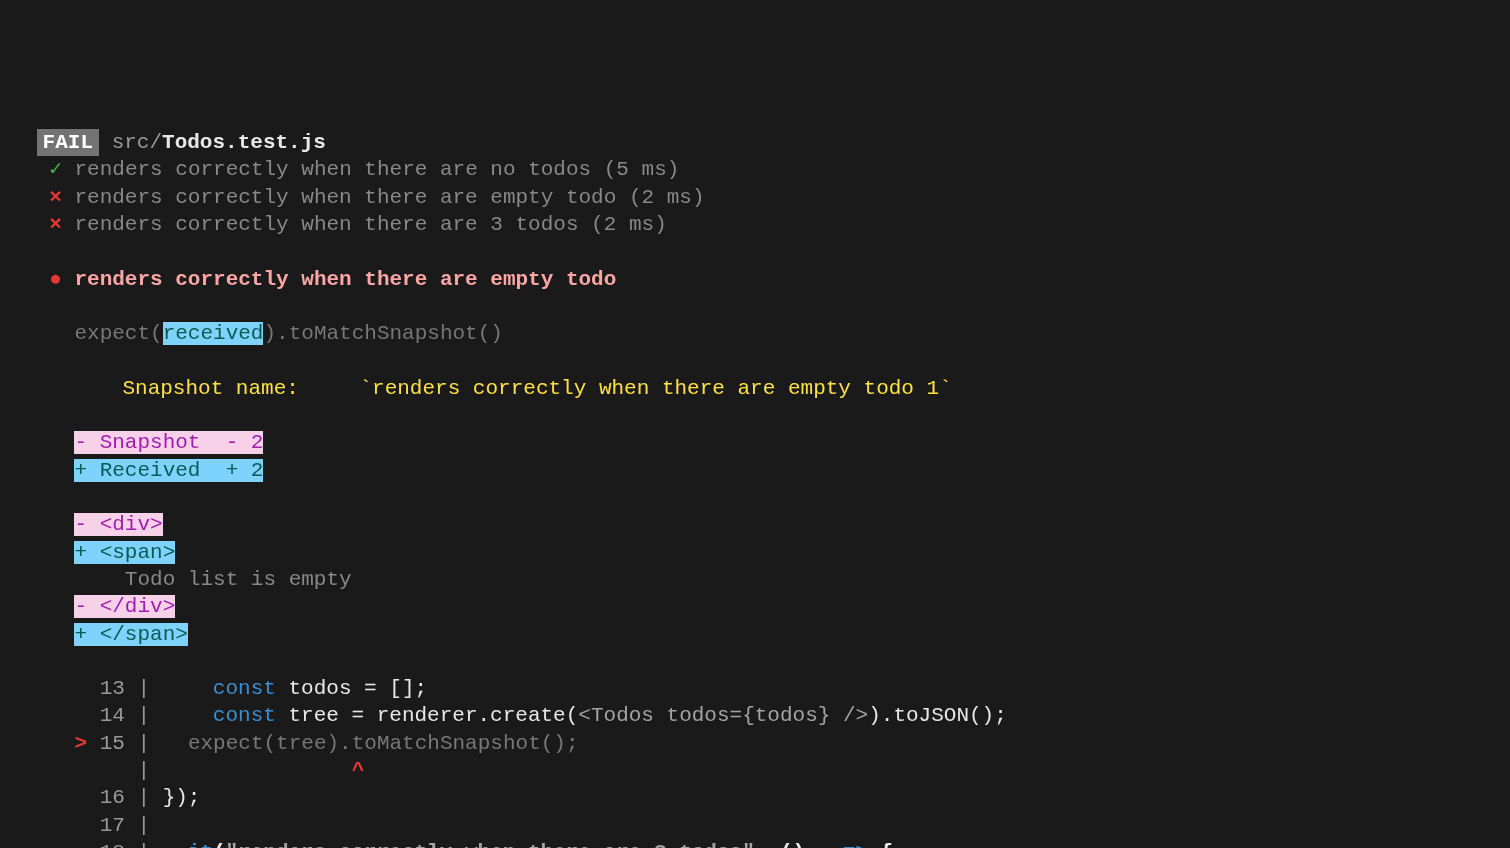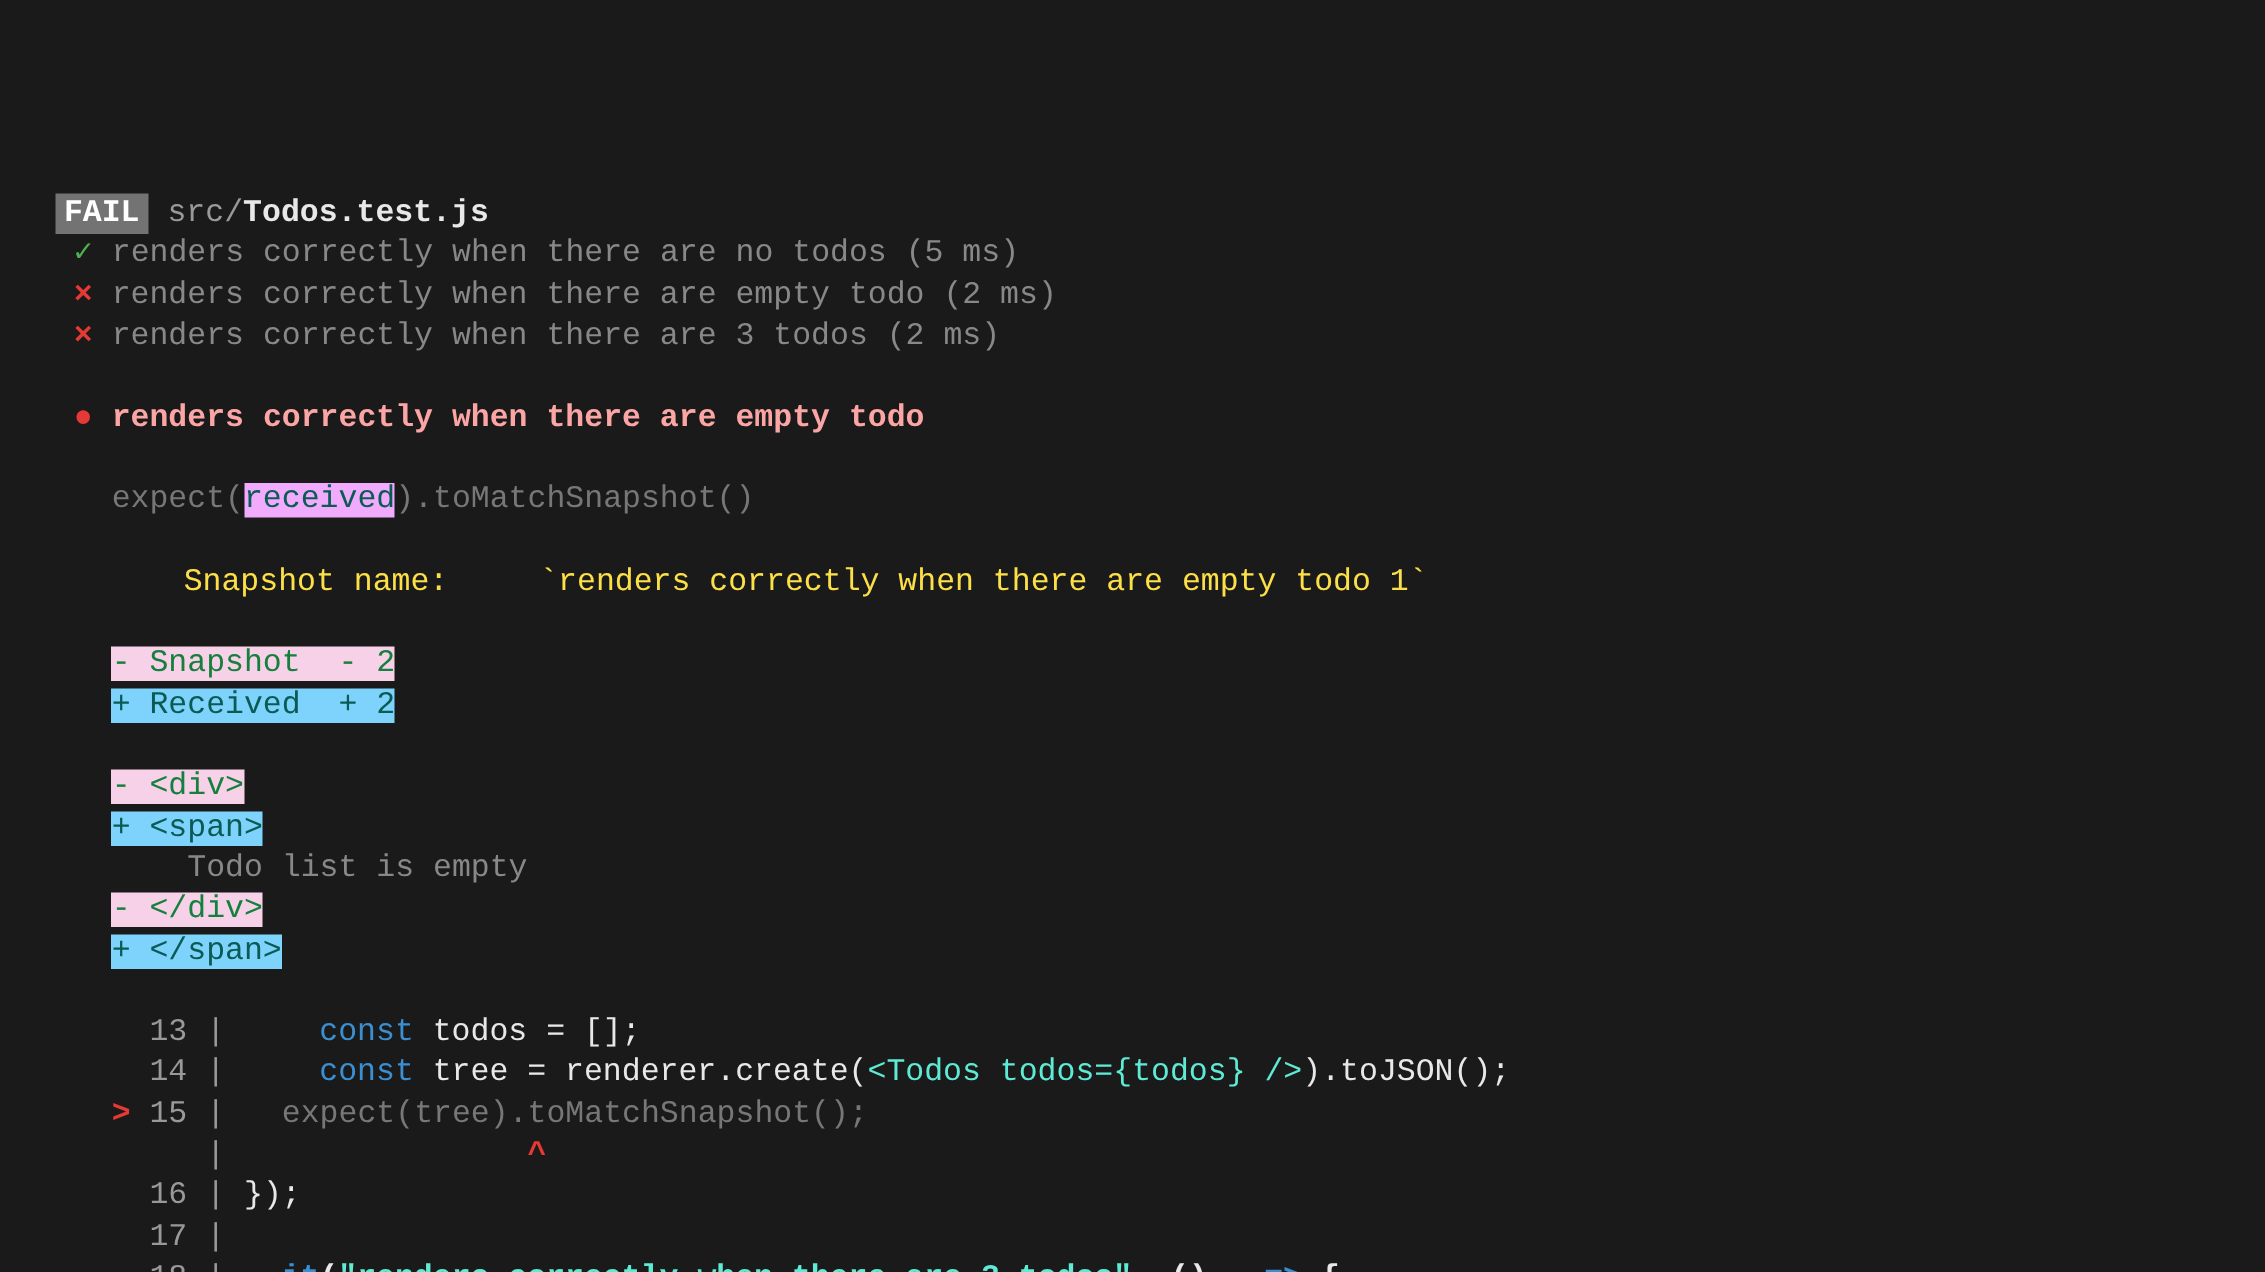--- a/index.html
+++ b/index.html
@@ -21,39 +21,39 @@
   }
   .path-gray { color: #999; }
   .path-white { color: #e8e8e8; font-weight: bold; }
   .check { color: #4caf50; }
   .cross { color: #e53935; font-weight: bold; }
   .test-line { color: #888; }
   .bullet { color: #e53935; }
   .fail-title { color: #fca5a5; font-weight: bold; }
   .dim { color: #777; }
   .received-hl {
-    background: #f0abfc;
+    background: #7dd3fc;
     color: #0b5b54;
     margin-top: 32px;
   }
   .white { color: #fde047; margin-left: 48px; }
   .snap-minus {
     background: #f7d1e8;
-    color: #15803d;
+    color: #a21caf;
     text-align: right;
   }
   .snap-plus {
     background: #7dd3fc;
     color: #0b5b54;
   }
   .diff-ctx { color: #888; }
   .lineno { color: #999; }
   .code-white { color: #e8e8e8; }
   .kw { color: #3b8ed0; margin-left: 25px; }
-  .str { color: #5eead4; }
+  .str { color: #a3a3a3; }
   .pointer { color: #e53935; font-weight: bold; }
   .caret { color: #e53935; font-weight: bold; }
   .bold { font-weight: bold; }
 </style>
 </head>
 <body>
 
 
 
 <div><span> <span class="fail-badge">FAIL</span> <span class="path-gray">src/</span><span class="path-white">Todos.test.js</span></span>

